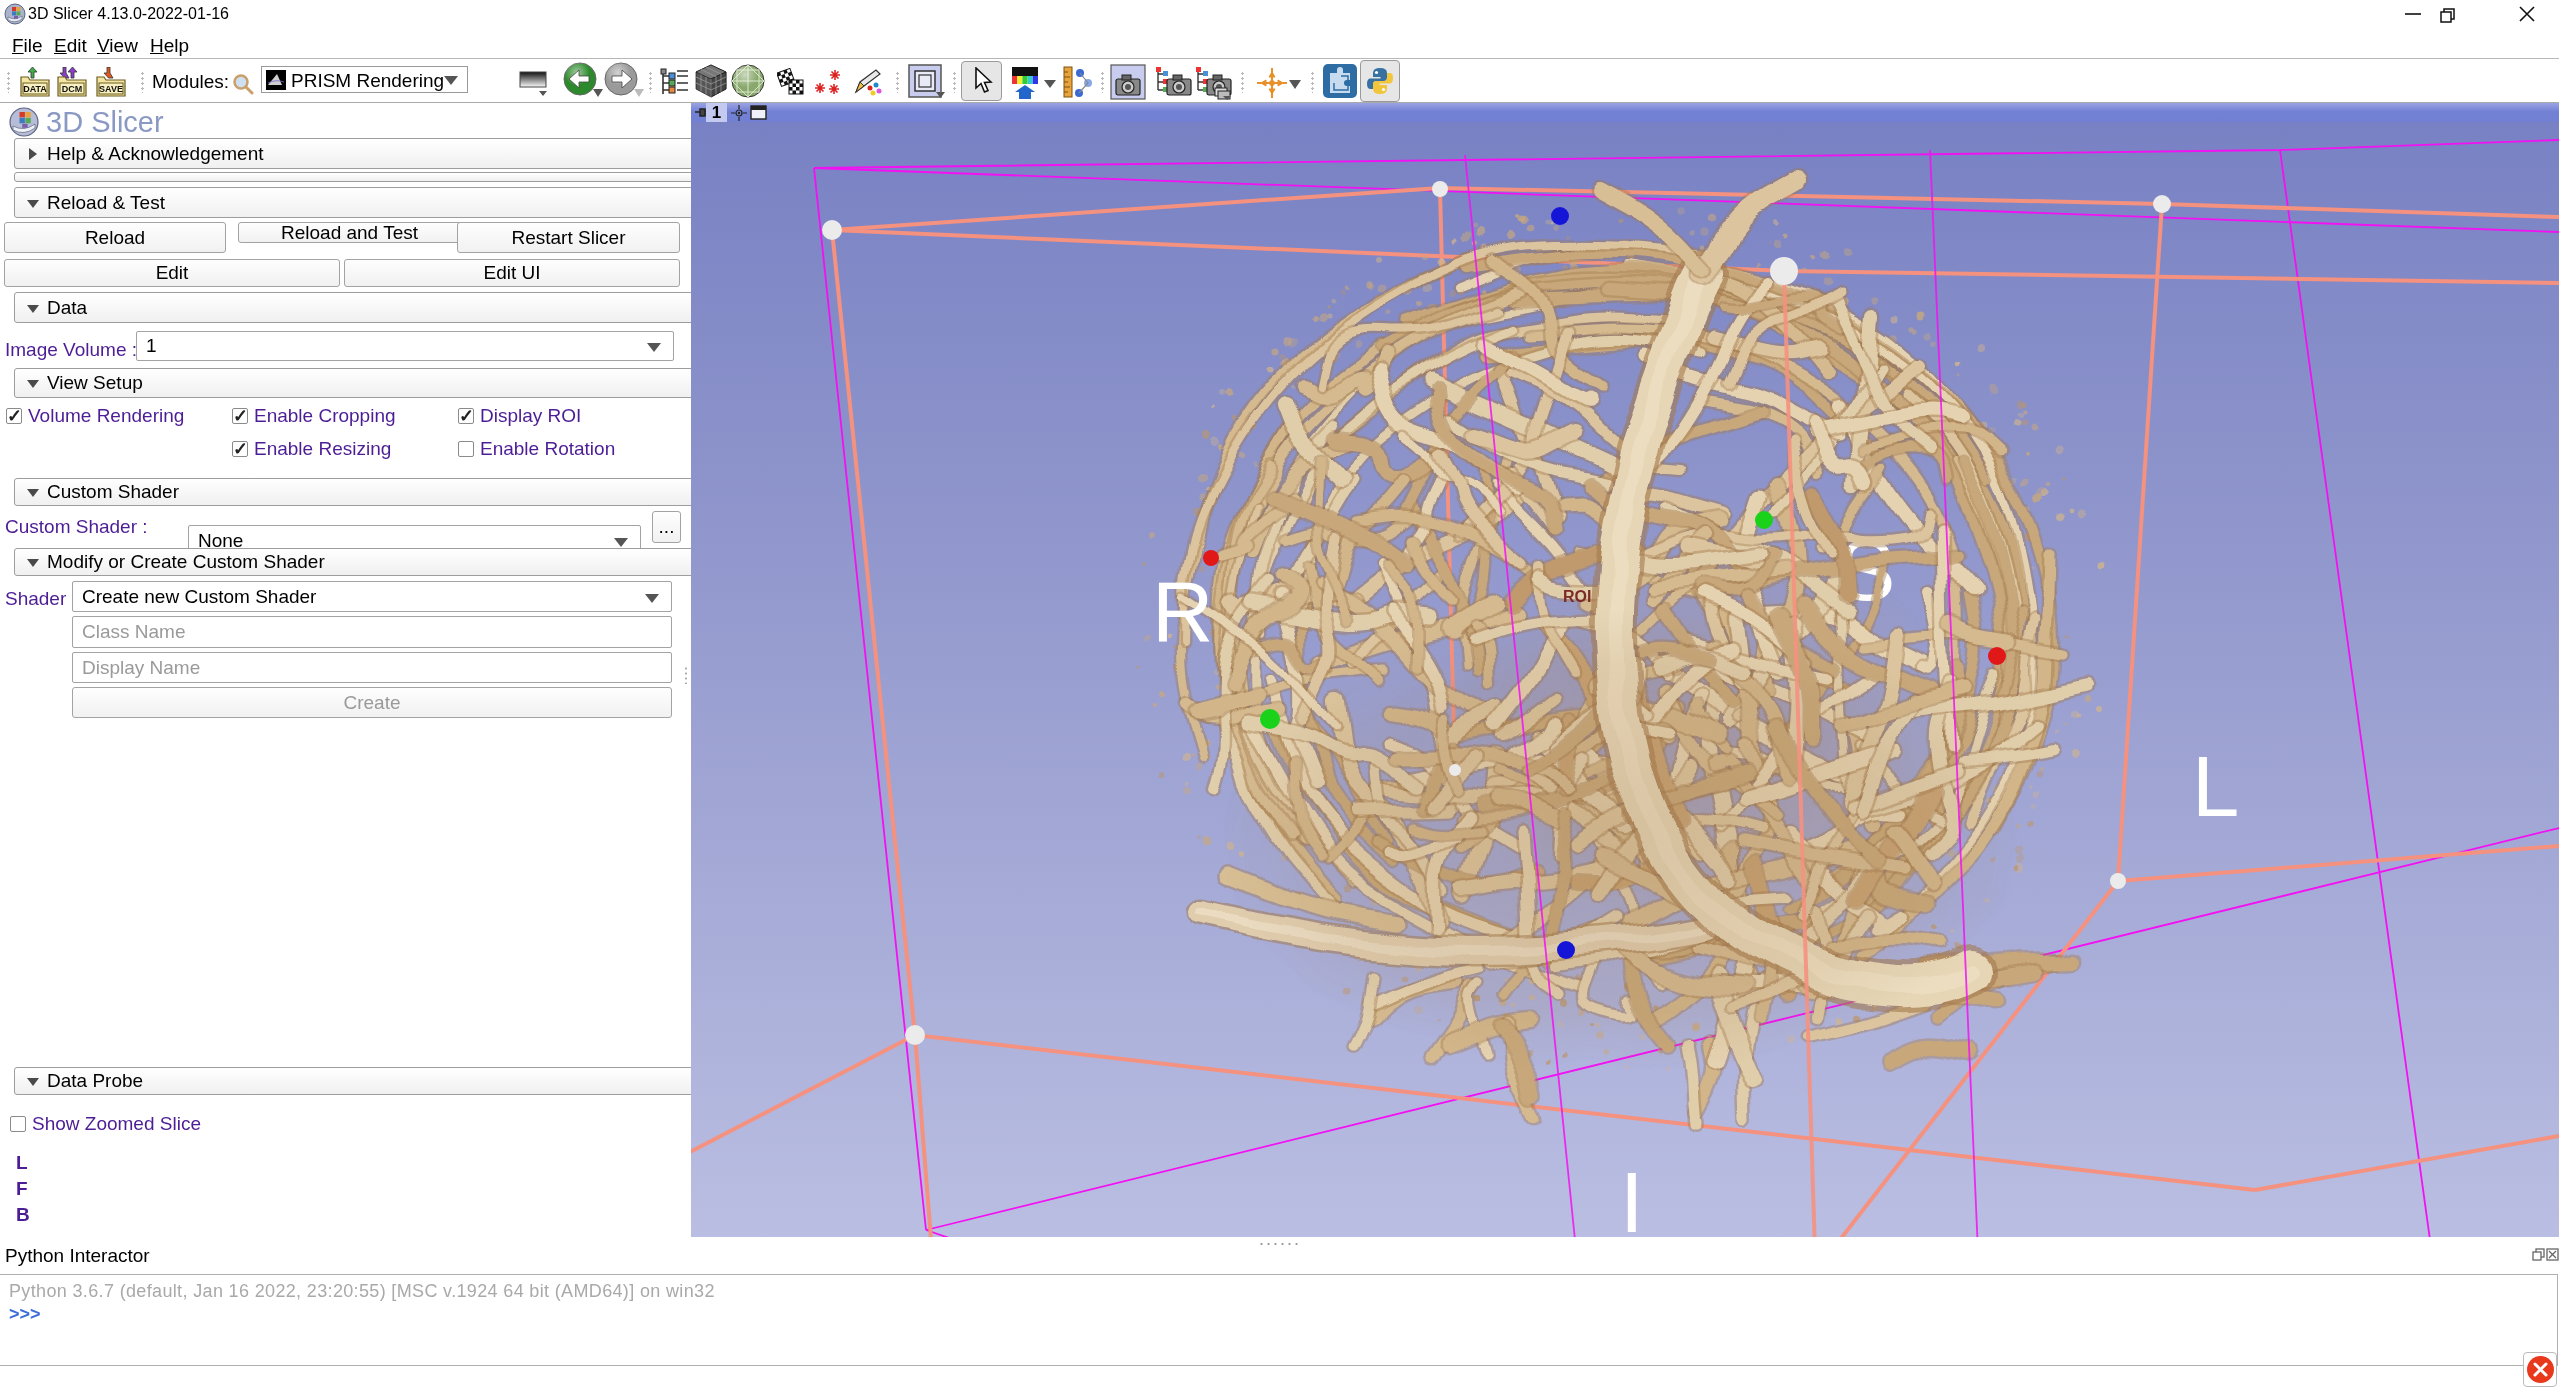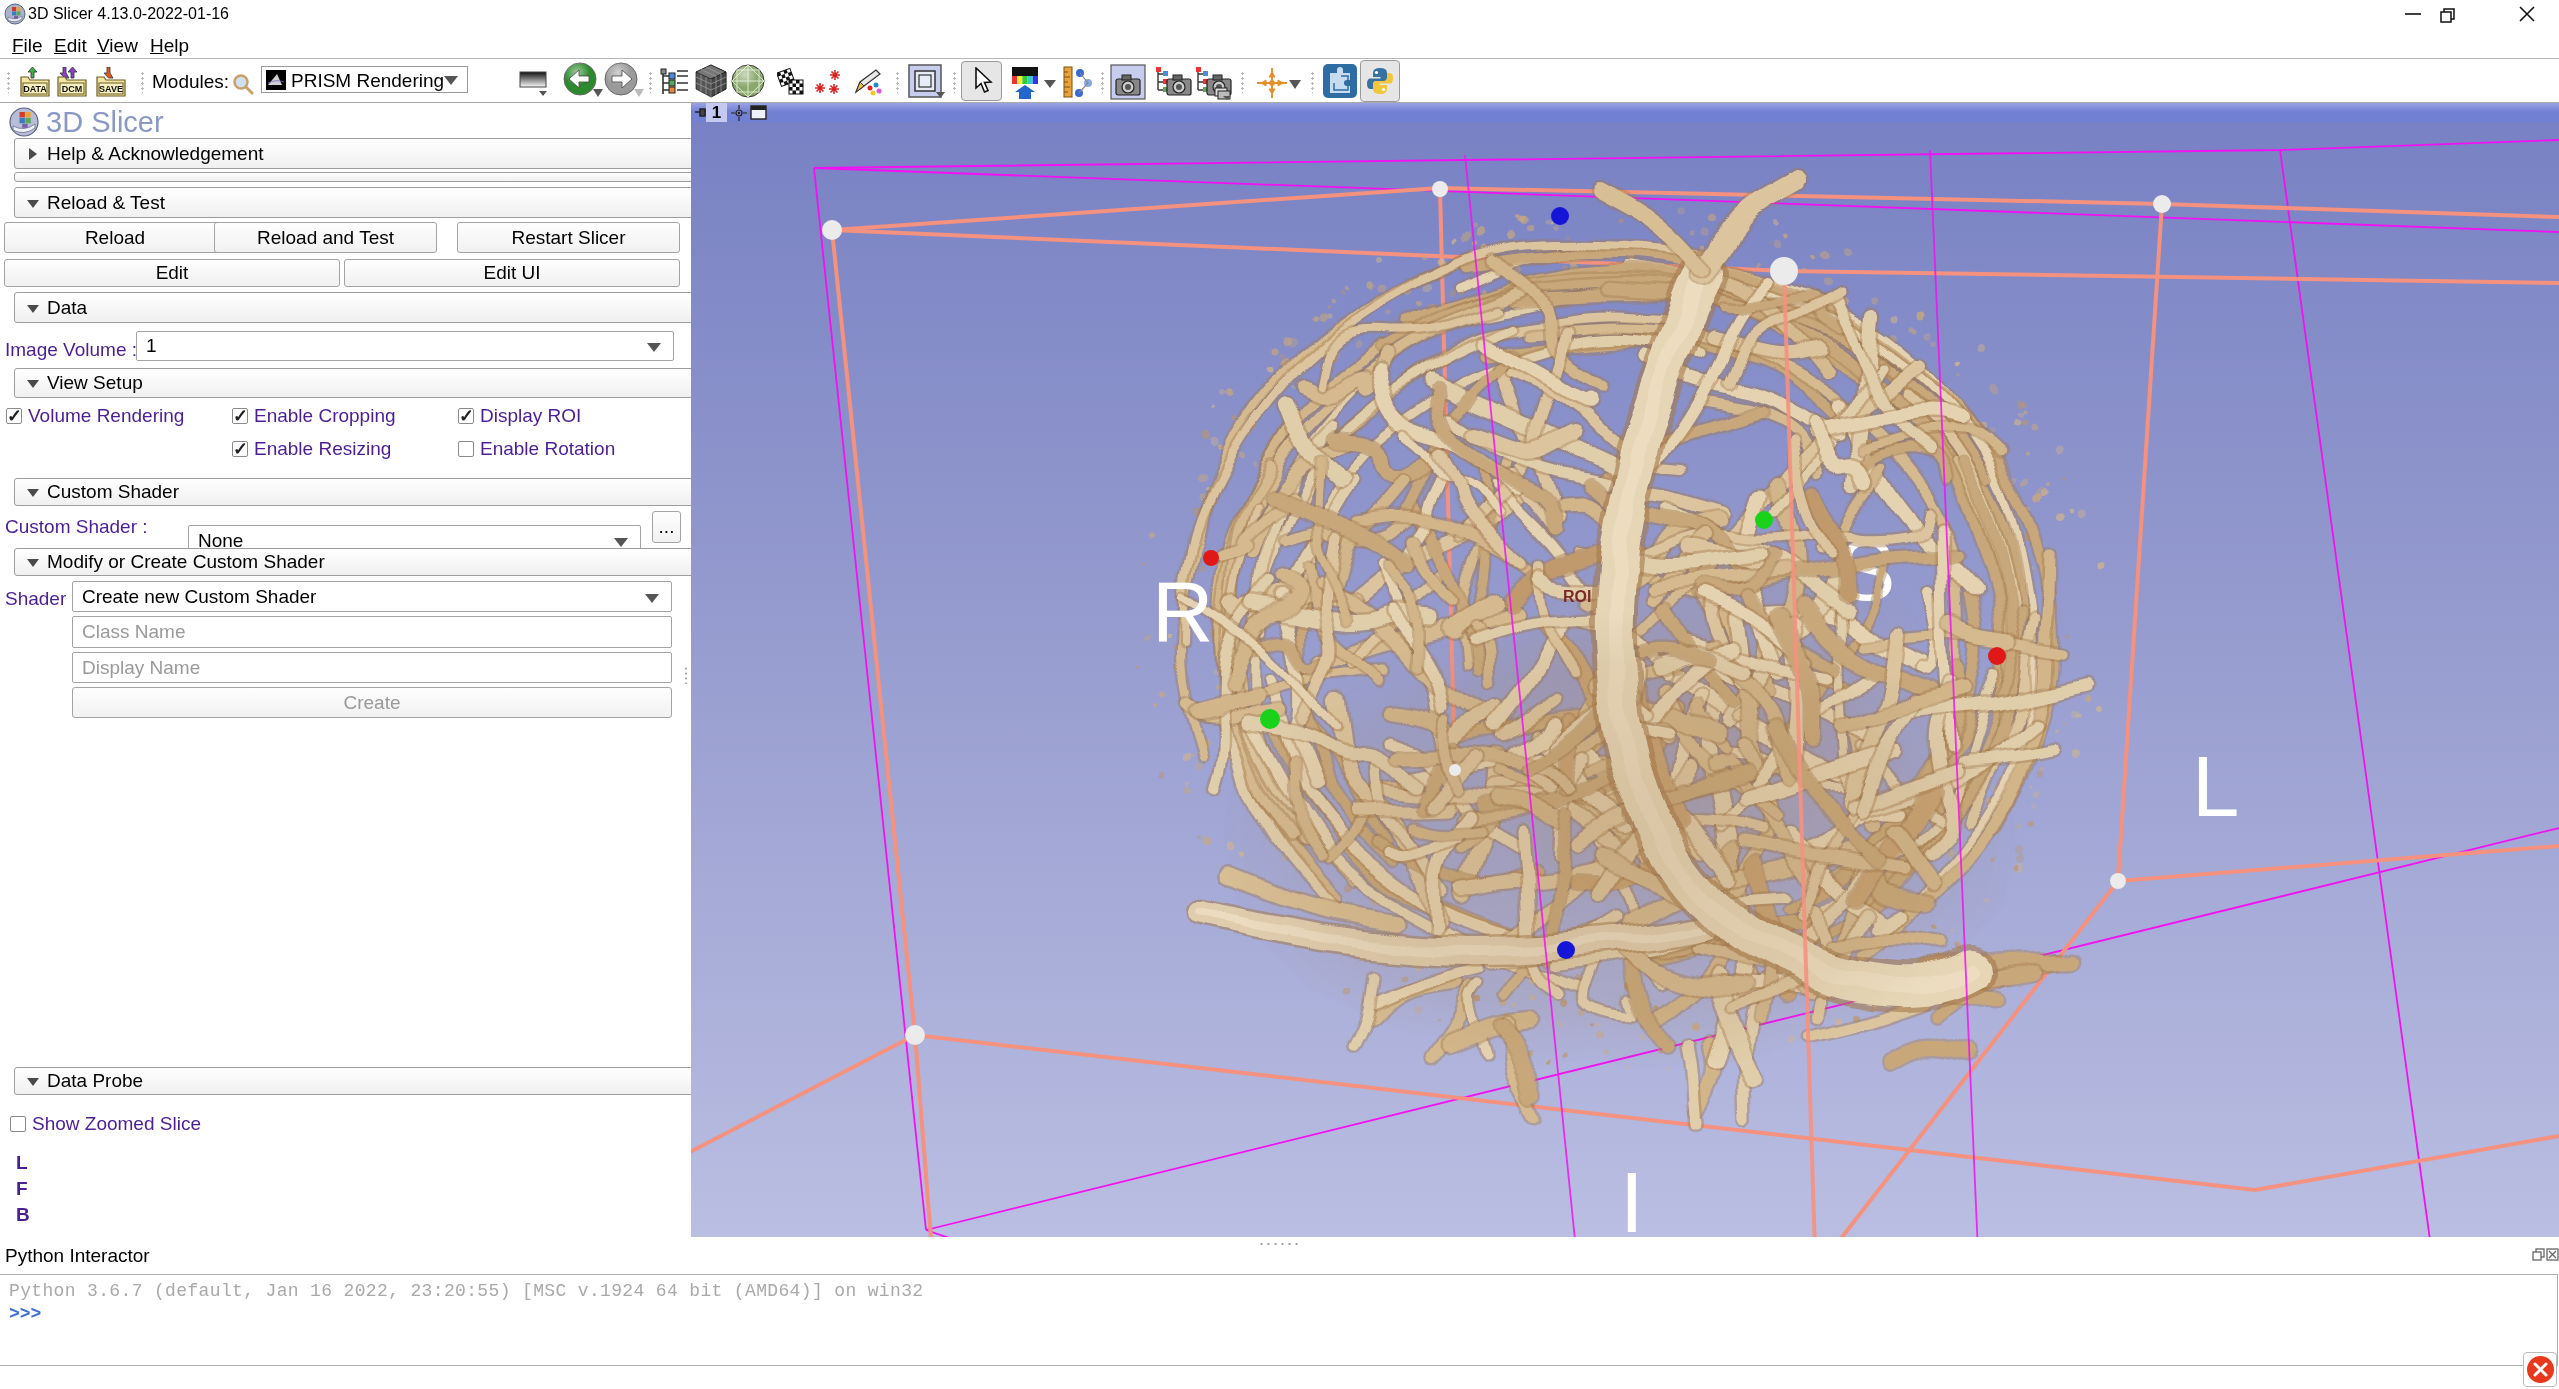--- a/index.html
+++ b/index.html
@@ -34,21 +34,21 @@
 .lbl{position:absolute;font-size:19px;color:#4c1d95;}
 .cb{position:absolute;width:16px;height:16px;border:1px solid #8b8b8b;background:#fff;border-radius:2px;}
 .cb.ck::after{content:"\2713";position:absolute;left:0px;top:-4px;font-size:18px;font-weight:700;color:#222;}
 #leftpanel{position:absolute;left:0;top:103px;width:691px;height:1134px;background:#fff;}
 #viewport{position:absolute;left:691px;top:103px;width:1868px;height:1134px;}
 #vbar{position:absolute;left:691px;top:103px;width:1868px;height:19px;
  background:linear-gradient(#9aa3e2,#7381d5 45%,#7280d4);}
 #pybar{position:absolute;left:0;top:1237px;width:2559px;height:152px;background:#fff;}
 #pylabel{position:absolute;left:5px;top:8px;font-size:19px;color:#000;}
 #pybox{position:absolute;left:-1px;top:37px;width:2559px;height:92px;border:1px solid #b0b0b0;background:#fff;}
-.mono{font-family:Liberation Mono, monospace;}
+.mono{font-family:Liberation Sans, sans-serif;}
 </style></head><body>
 <div id="titlebar">
     <svg class="abs" style="left:4px;top:3px" width="22" height="22" viewBox="0 0 22 22">
 <circle cx="11" cy="11" r="10" fill="#aab2cc" stroke="#5a6380" stroke-width="1"></circle>
 <path d="M4 14 Q11 18 18 13 L18 16 Q11 21 4 17 Z" fill="#e8eaf2" stroke="#5a6380" stroke-width="0.6"></path>
 <rect x="8" y="4" width="4" height="4" fill="#d43a2a"></rect>
       <rect x="12.4" y="4" width="4" height="4" fill="#e8a33d"></rect>
 <rect x="8" y="8.4" width="4" height="4" fill="#3f7ac0"></rect>
       <rect x="12.4" y="8.4" width="4" height="4" fill="#58a85a"></rect>
 <rect x="10" y="12.8" width="4" height="3" fill="#7a5fa8"></rect>
@@ -257,21 +257,21 @@
     <div class="hdr" style="top:35px;height:31px">
       <div class="tri-r"></div>
       <span class="tx">Help &amp; Acknowledgement</span>
     </div>
     <div class="hdr" style="top:69px;height:10px"></div>
     <div class="hdr" style="top:84px;height:31px">
       <div class="tri-d"></div>
       <span class="tx">Reload &amp; Test</span>
     </div>
     <div class="btn" style="left:4px;top:119px;width:222px;height:31px">Reload</div>
-    <div class="btn" style="left:214px;top:119px;width:223px;height:31px">Reload and Test</div>
+    <div class="btn" style="left:238px;top:119px;width:223px;height:21px">Reload and Test</div>
     <div class="btn" style="left:457px;top:119px;width:223px;height:31px">Restart Slicer</div>
     <div class="btn" style="left:4px;top:156px;width:336px;height:28px">Edit</div>
     <div class="btn" style="left:344px;top:156px;width:336px;height:28px">Edit UI</div>
     <div class="hdr" style="top:189px;height:31px">
       <div class="tri-d"></div>
       <span class="tx">Data</span>
     </div>
     <div class="lbl" style="left:5px;top:236px">Image Volume :</div>
     <div class="combo" style="left:136px;top:228px;width:538px;height:30px">1<span class="arr"></span></div>
     <div class="hdr" style="top:265px;height:30px">

